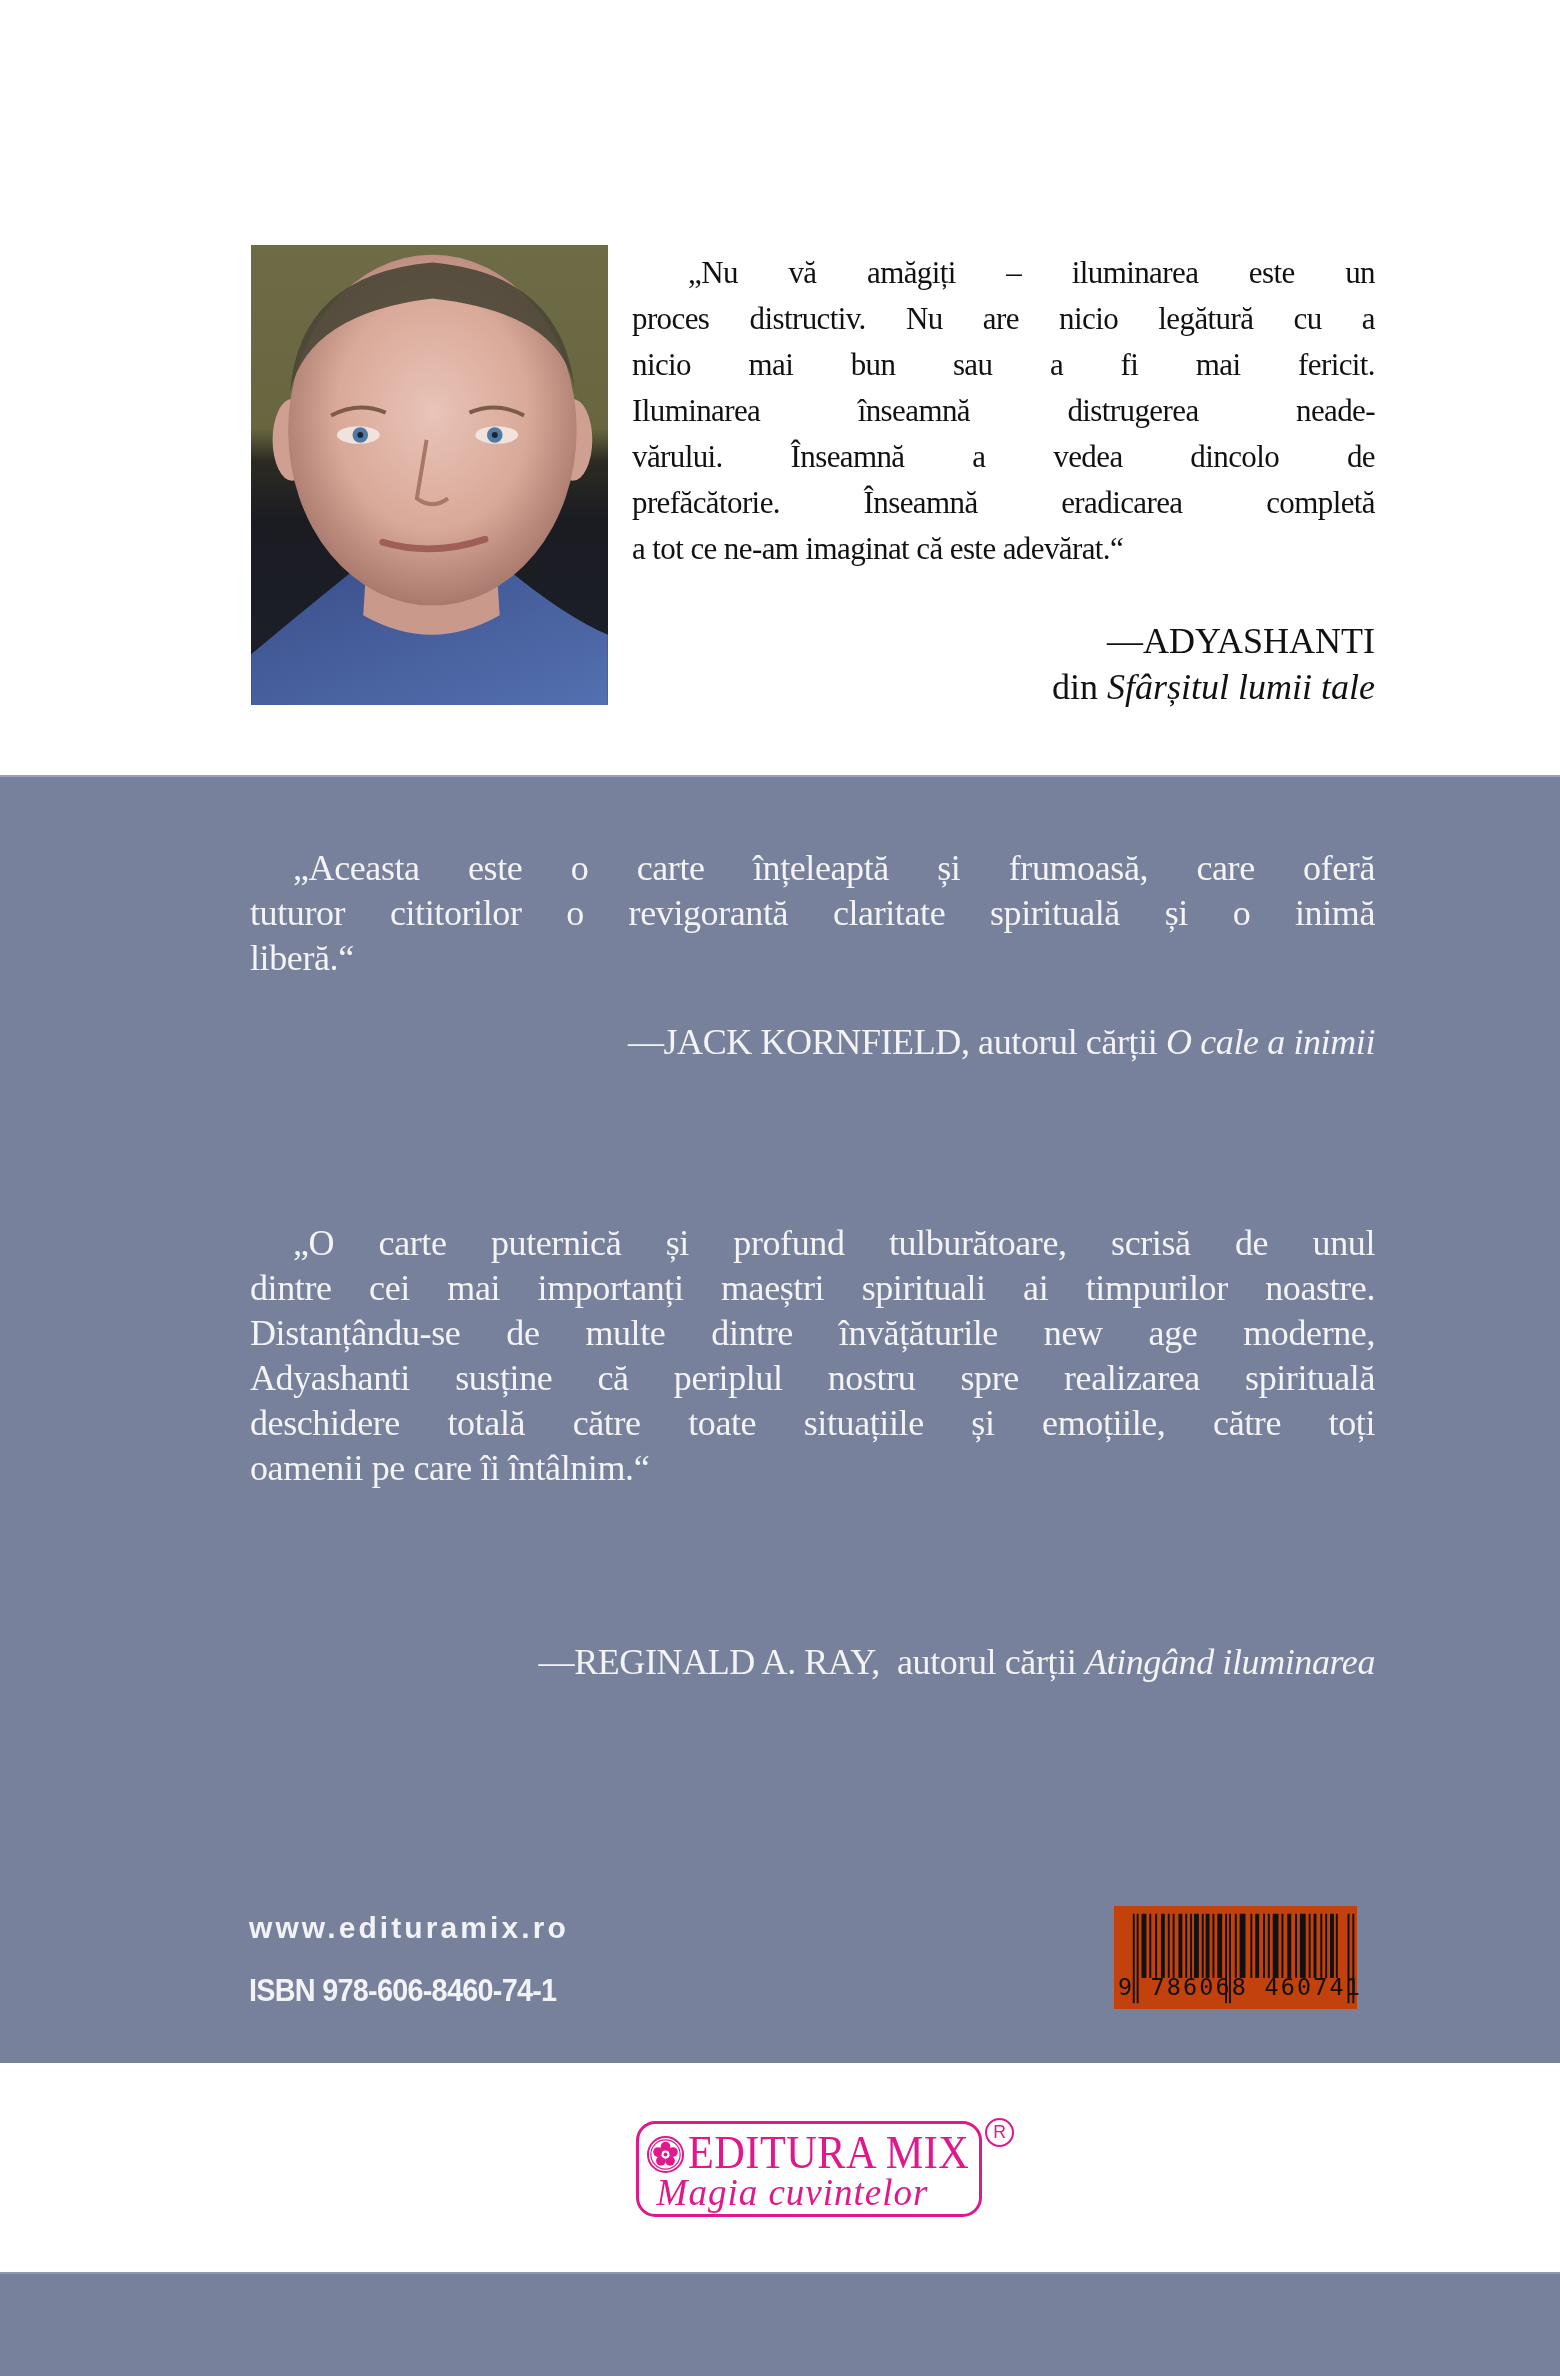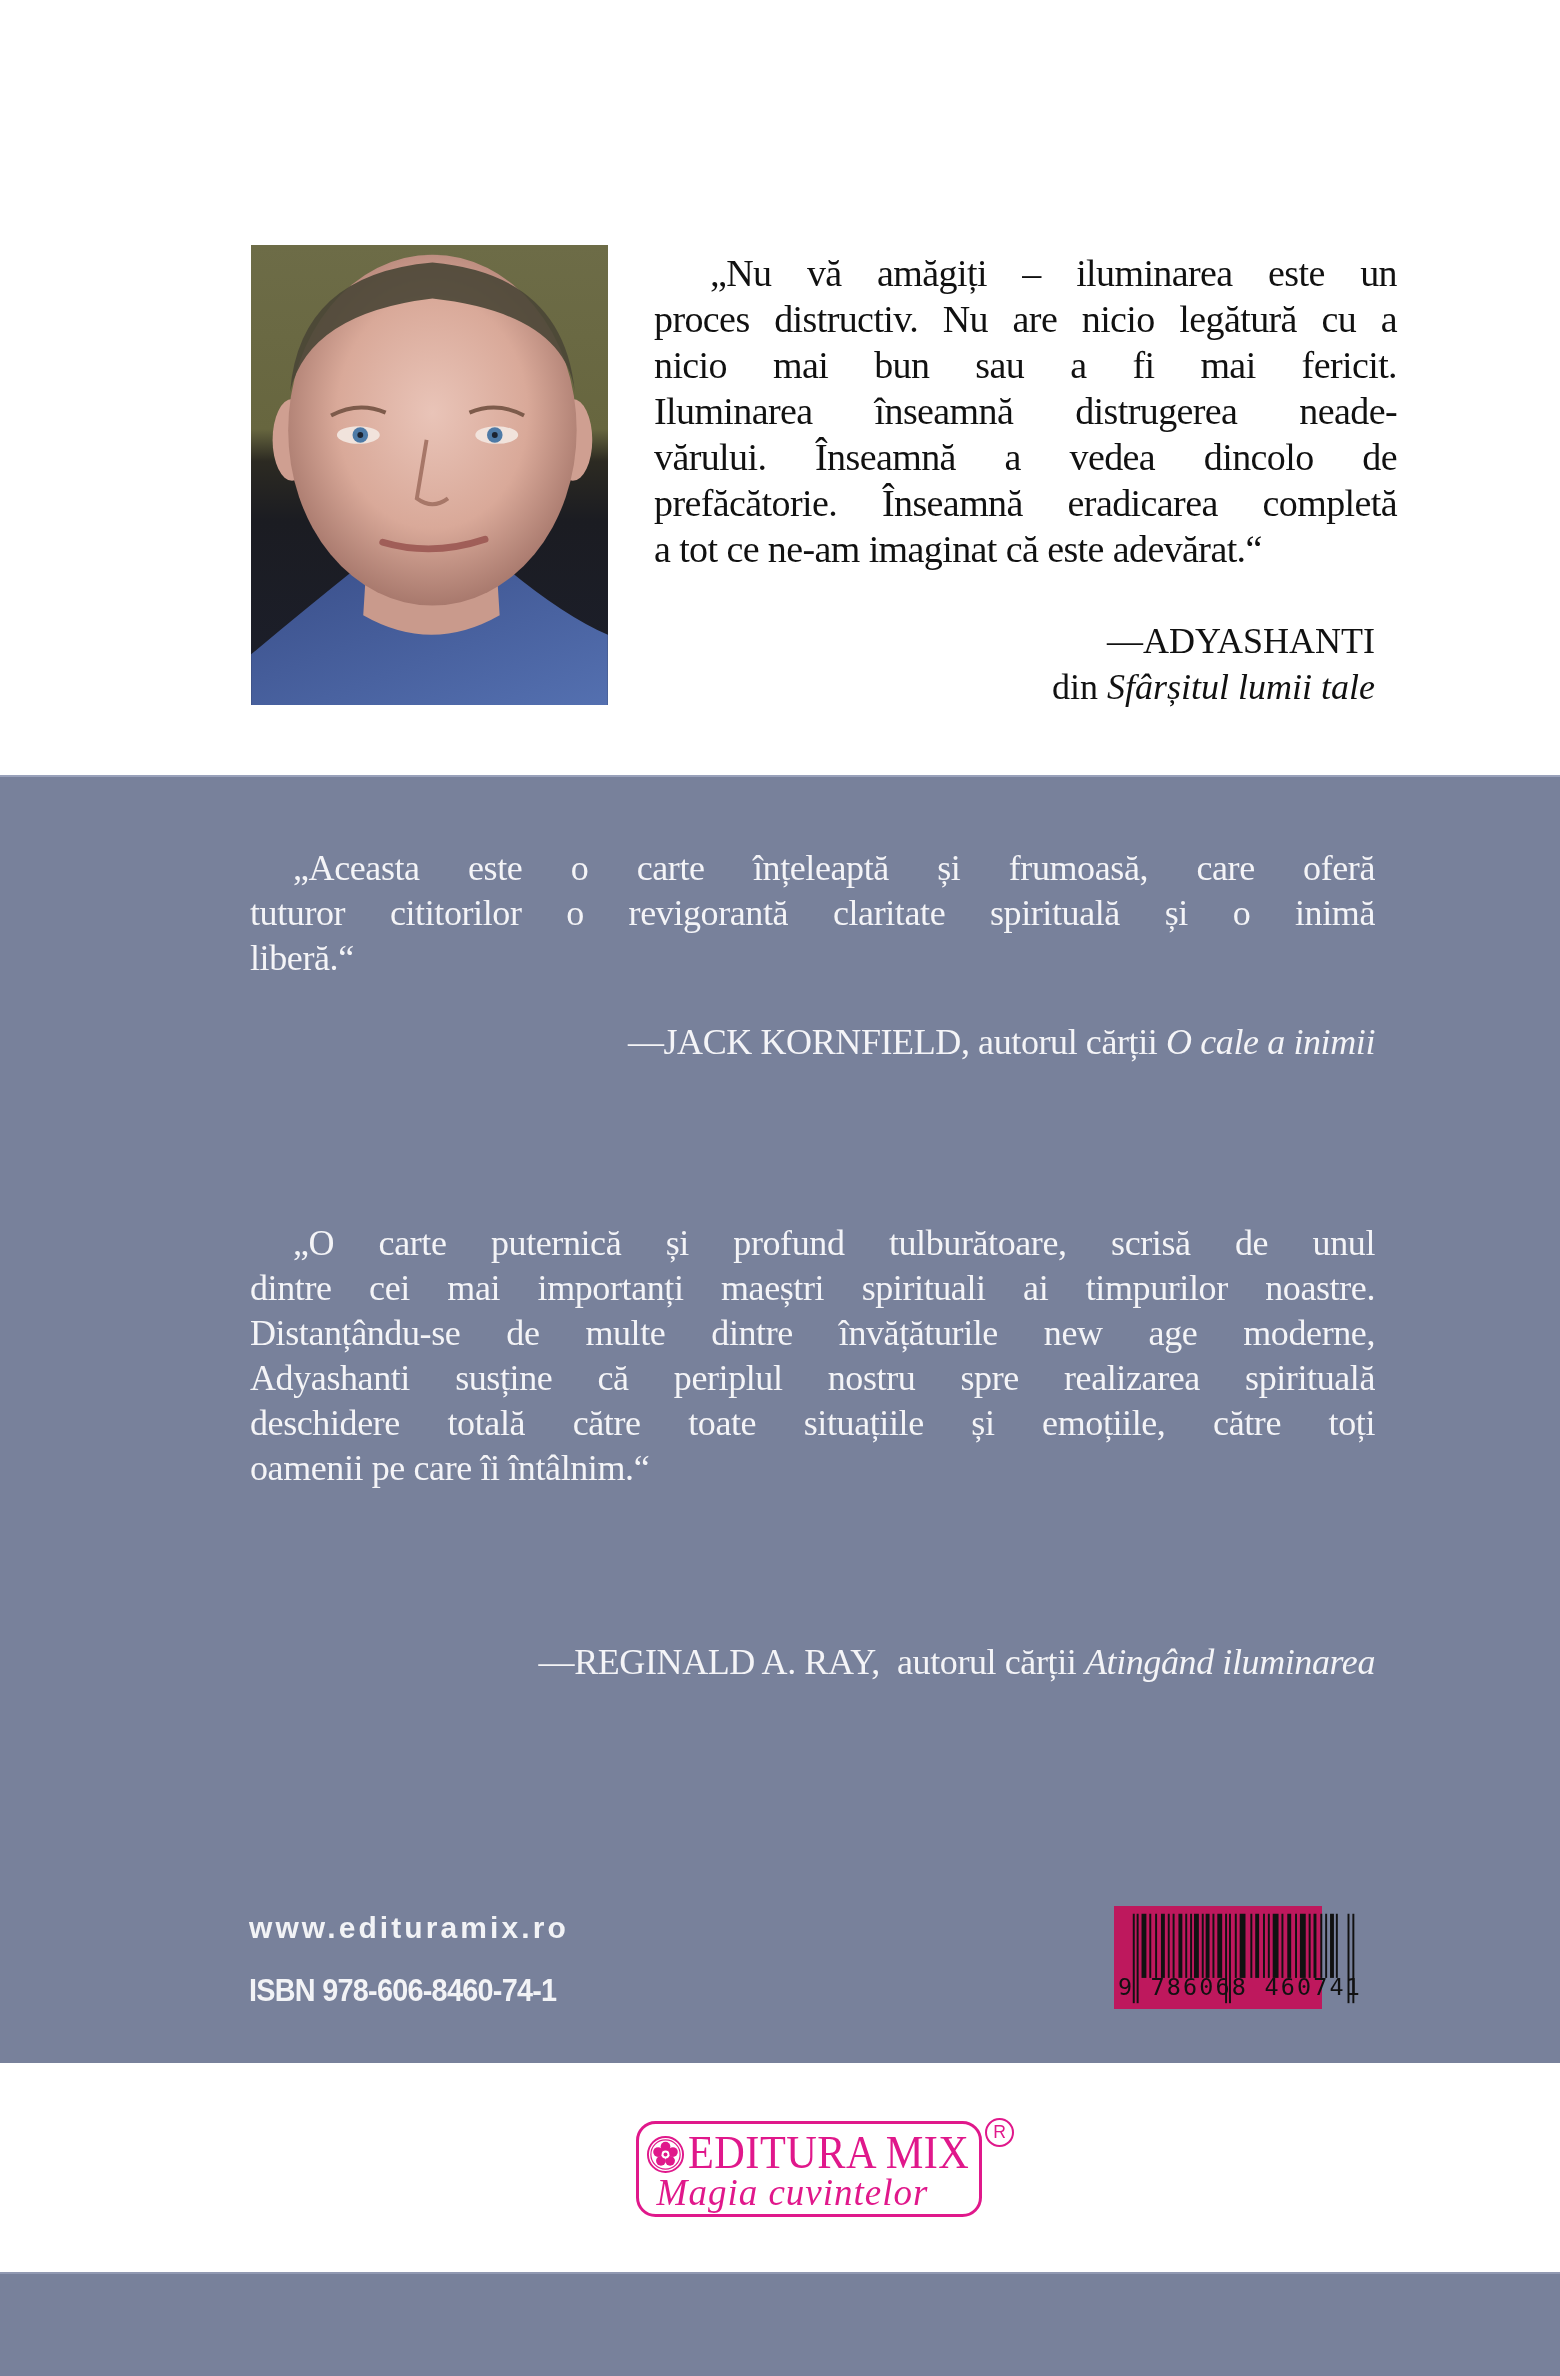--- a/index.html
+++ b/index.html
@@ -11,22 +11,22 @@
   .abs { position: absolute; }
 
   
   #photo {
     left: 251px; top: 245px; width: 357px; height: 460px; overflow: hidden;
     background: linear-gradient(180deg, #6d6c47 0%, #67663f 40%, #2c2a22 47%, #1b1c22 60%, #1c1f2c 100%);
   }
   #photo svg { display: block; }
 
   .quote-white {
-    left: 654px; width: 743px; top: 250px;
-    color: #111111; font-size: 38px; line-height: 46px;
+    left: 632px; width: 743px; top: 250px;
+    color: #111111; font-size: 31px; line-height: 46px;
     text-align: justify; text-align-last: left;
     letter-spacing: -0.6px; word-spacing: 0px;
   }
   .para { margin: 0; }
   .para .ln { display: block; text-align: justify; text-align-last: justify; }
   .para .ln.last { text-align-last: left; }
   .para .ln.first { text-indent: 56px; }
 
   .attr-main {
     right: 185px; top: 618px; text-align: right;
@@ -57,22 +57,22 @@
     font-family: "Liberation Sans", sans-serif; font-weight: bold;
     font-size: 30px; letter-spacing: 3.1px; line-height: 35px;
   }
   .isbn {
     left: 249px; top: 1973px; color: #f2f3f6;
     font-family: "Liberation Sans", sans-serif; font-weight: bold;
     font-size: 31px; letter-spacing: -0.8px; line-height: 35px;
     transform: scaleX(0.93); transform-origin: left center;
   }
   #barcode {
-    left: 1114px; top: 1906px; width: 208px; height: 103px;
-    background: #be185d;
+    left: 1114px; top: 1906px; width: 243px; height: 103px;
+    background: #c2410c;
   }
   #barcode .bars { position: absolute; left: 0; top: 0; }
   #barcode .digits {
     position: absolute; left: 3.9px; top: 68px; width: 234px;
     font-family: "DejaVu Sans Mono", monospace; font-size: 23.4px; color: #111;
     letter-spacing: 2.2px; line-height: 27px; white-space: pre;
   }
 
   
   #logo {

